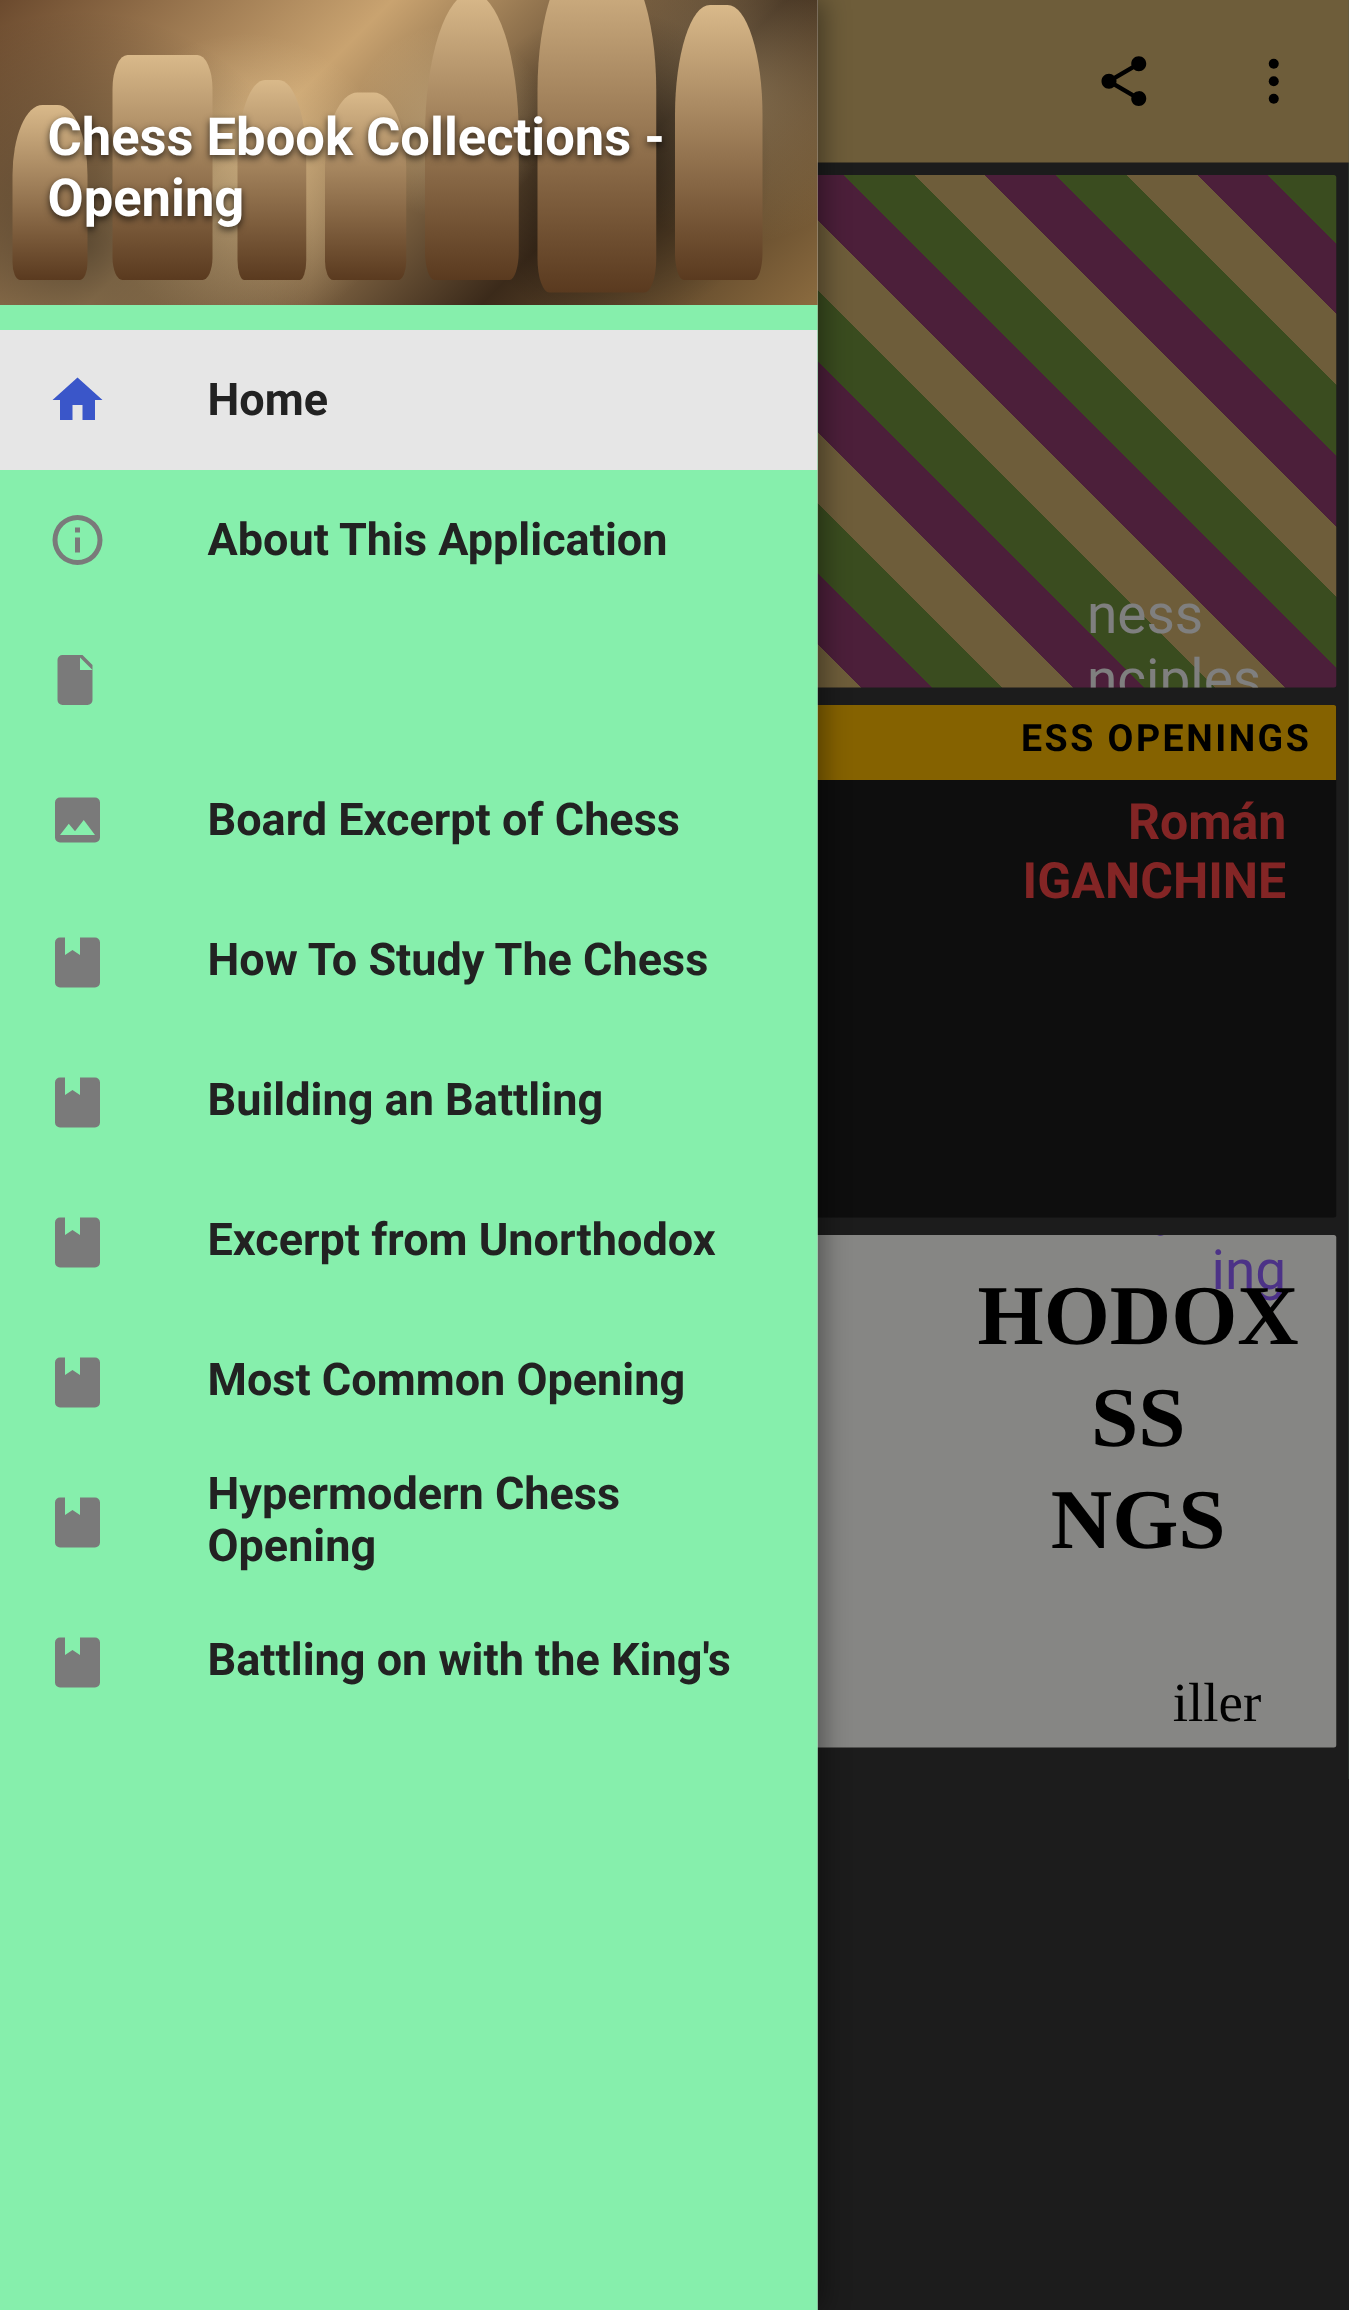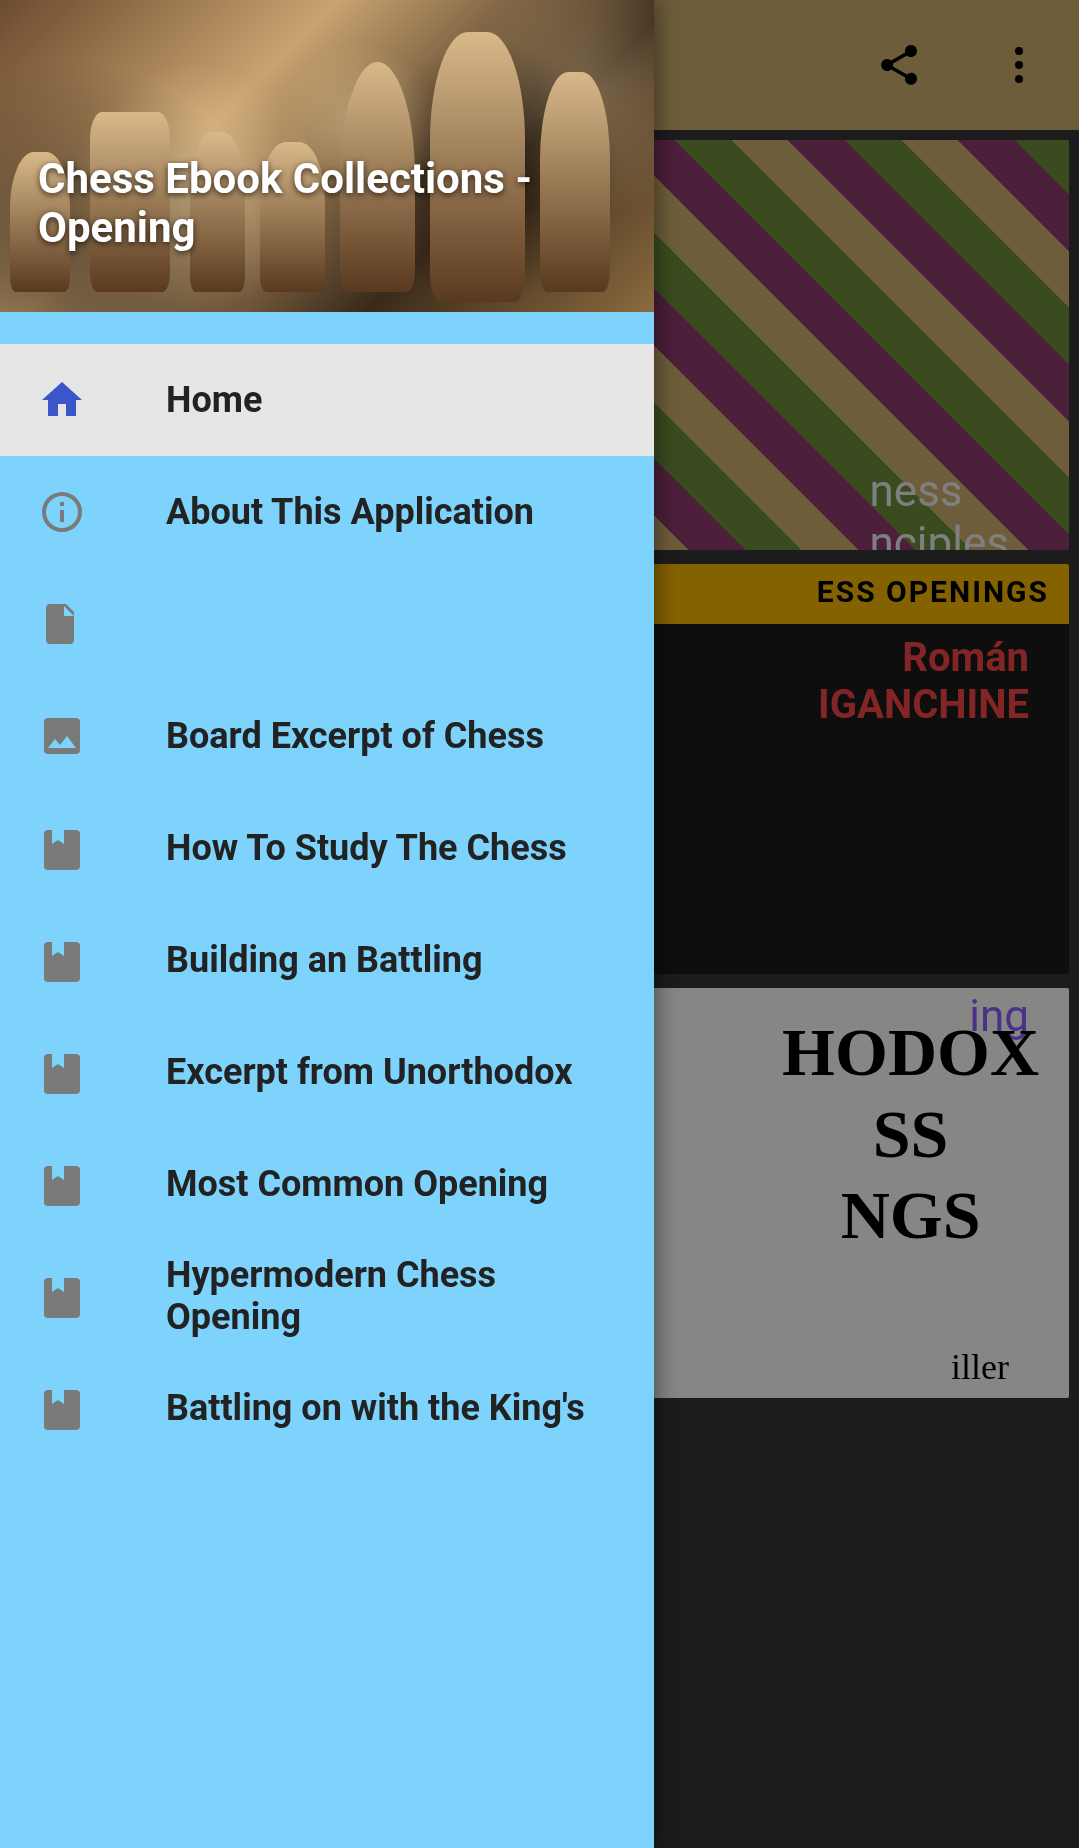--- a/index.html
+++ b/index.html
@@ -14,45 +14,45 @@
   .bg-cards { padding: 10px 10px 10px 10px; display: flex; flex-direction: column; gap: 14px; }
   .bg-card { height: 410px; background: #3a3a3a; border-radius: 2px; position: relative; overflow: hidden; padding: 20px; }
   .bg-card .t1 { position: absolute; top: 325px; right: 60px; color: #e8e8e8; font-size: 44px; text-align: left; }
   .bg-card.c1 { background: repeating-linear-gradient(45deg,#8b3a6b 0 40px,#6b8b3a 40px 80px,#c9a96a 80px 120px); }
   .bg-card.c2 { background:#1a1a1a; }
   .bg-card.c2 .banner { position:absolute; top:0; left:0; right:0; height:60px; background:#f2b200; color:#000; font-size:30px; font-weight:700; text-align:right; padding:10px 20px; letter-spacing:2px;}
   .bg-card.c2 .sub { position:absolute; top:70px; right:40px; color:#ef4444; font-size:40px; font-weight:700; text-align:right;}
   .bg-card.c3 { background:#f5f5f0; color:#000; }
   .bg-card.c3 .bigtxt { position:absolute; top:24px; right:30px; font-size:68px; font-weight:900; font-family: 'Times New Roman', serif; text-align:center; line-height:1.2; }
   .bg-card.c3 .hdr { position:absolute; top:-50px; right:40px; color:#8b5cf6; font-size:44px; text-align:right;}
-  .bg-card.c3 .ftr { position:absolute; bottom:10px; right:60px; font-size:36px; font-family:serif;}
+  .bg-card.c3 .ftr { position:absolute; bottom:10px; right:60px; font-size:44px; font-family:serif;}
 
   .scrim { position:absolute; inset:0; background: rgba(0,0,0,0.45); }
 
   
   .drawer { position: absolute; top: 0; left: 0; width: 654px; height: 1848px; background: #fcfcfc; box-shadow: 4px 0 20px rgba(0,0,0,0.4); display:flex; flex-direction:column; }
-  .drawer-header { height: 312px; position: relative; background: linear-gradient(135deg,#6b4a2e 0%,#c9a370 35%,#3b2a1a 70%,#8b6b3f 100%); overflow:hidden; }
+  .drawer-header { height: 244px; position: relative; background: linear-gradient(135deg,#6b4a2e 0%,#c9a370 35%,#3b2a1a 70%,#8b6b3f 100%); overflow:hidden; }
   .drawer-header::before { content:""; position:absolute; inset:0; background:
       radial-gradient(circle at 10% 80%, rgba(0,0,0,0.5), transparent 30%),
       radial-gradient(circle at 30% 60%, rgba(255,230,180,0.4), transparent 25%),
       radial-gradient(circle at 55% 40%, rgba(255,230,180,0.35), transparent 20%),
       radial-gradient(circle at 75% 55%, rgba(0,0,0,0.5), transparent 25%),
       radial-gradient(circle at 90% 30%, rgba(255,230,180,0.3), transparent 20%); }
   .drawer-header .chess-pieces { position:absolute; inset:0; }
   .pc { position:absolute; bottom:20px; background: linear-gradient(180deg,#d9b98a,#5a3a1f); border-radius: 40% 40% 10% 10%; }
   .pc.p1{left:10px;width:60px;height:140px;}
   .pc.p2{left:90px;width:80px;height:180px; border-radius: 15% 15% 10% 10%;}
   .pc.p3{left:190px;width:55px;height:160px;}
   .pc.p4{left:260px;width:65px;height:150px;}
   .pc.p5{left:340px;width:75px;height:230px; border-radius: 50% 50% 10% 10%;}
   .pc.p6{left:430px;width:95px;height:270px; bottom:10px;}
   .pc.p7{left:540px;width:70px;height:220px;}
   .drawer-header h1 { position:absolute; left:38px; bottom:60px; color:#fff; font-size:42px; font-weight:700; text-shadow: 0 2px 6px rgba(0,0,0,0.7); }
 
-  .nav-list { flex:1; background:#7dd3fc; padding-top:32px; overflow:hidden; }
+  .nav-list { flex:1; background:#86efac; padding-top:20px; overflow:hidden; }
   .nav-item { height:112px; display:flex; align-items:center; padding: 0 38px; gap: 80px; cursor:pointer; }
   .nav-item.selected { background:#e6e6e6; }
   .nav-item .icon { width:48px; height:48px; display:flex; align-items:center; justify-content:center; flex-shrink:0; }
   .nav-item .icon svg { width:48px; height:48px; }
   .nav-item.selected .icon svg { fill:#3a56c9; }
   .nav-item:not(.selected) .icon svg { fill:#7a7a7a; }
   .nav-item .label { font-size:36px; font-weight:700; color:#222; }
 </style>
 </head>
 <body>

